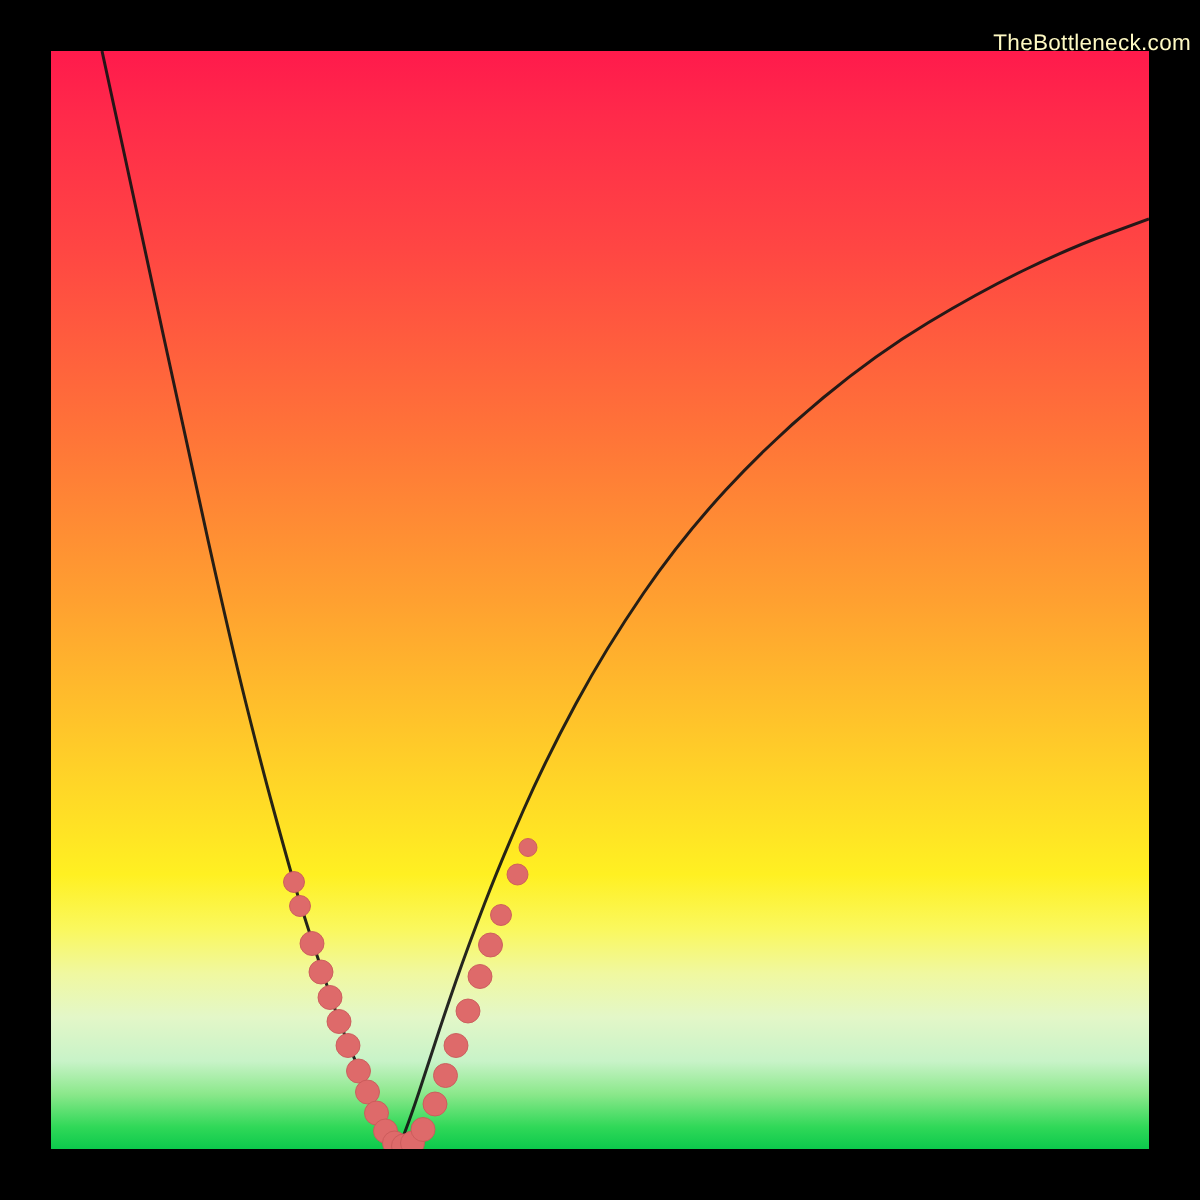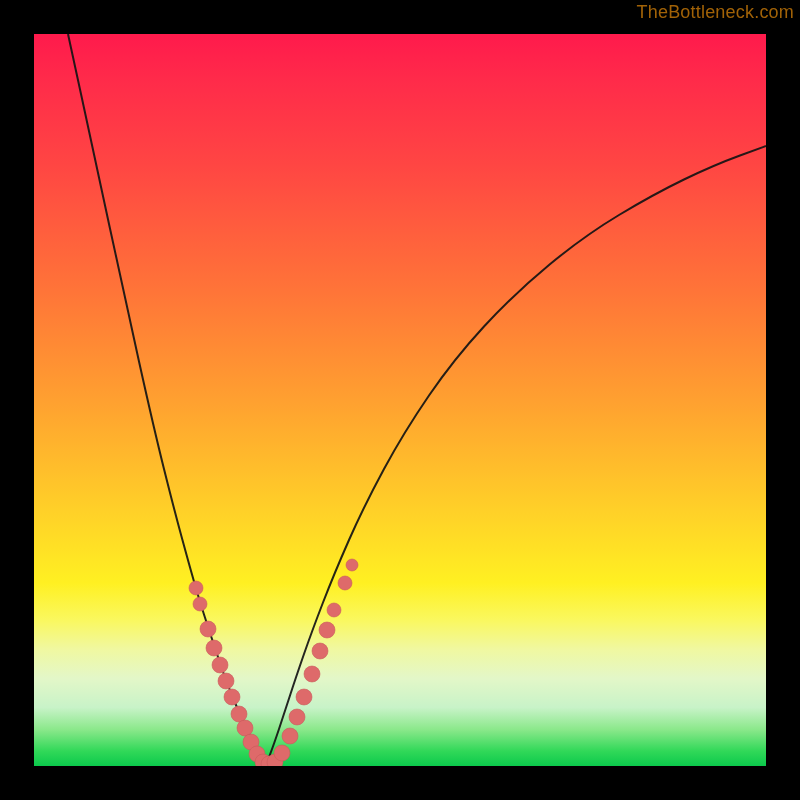--- a/index.html
+++ b/index.html
@@ -35,24 +35,24 @@
       #f0f8a0 84%,
       #e3f7c8 88%,
       #c8f3c8 92%,
       #8be88b 95%,
       #30d858 98%,
       #0cc94c 100%
     );
   }
   .watermark {
     position: absolute;
-    top: 2px;
+    top: 20px;
     right: 6px;
-    color: #a16207;
-    font-size: 18px;
+    color: #fef9c3;
+    font-size: 15px;
     font-weight: 500;
     letter-spacing: 0.2px;
     z-index: 5;
   }
   svg.curve-layer {
     position: absolute;
     inset: 0;
     width: 732px;
     height: 732px;
   }

